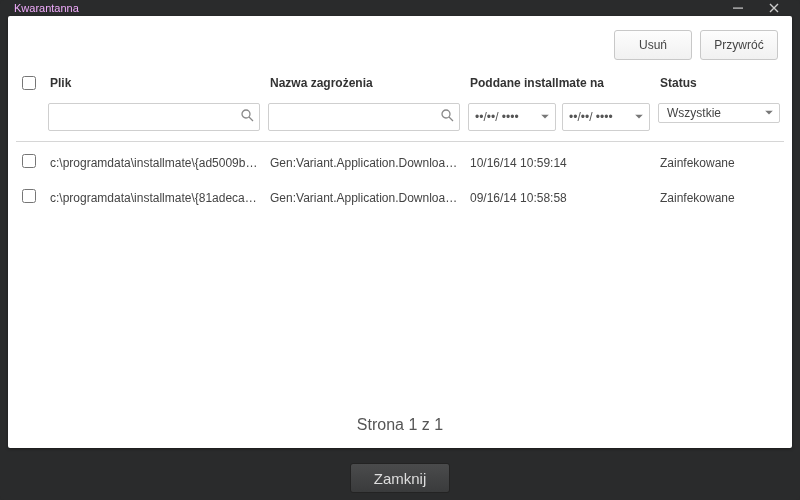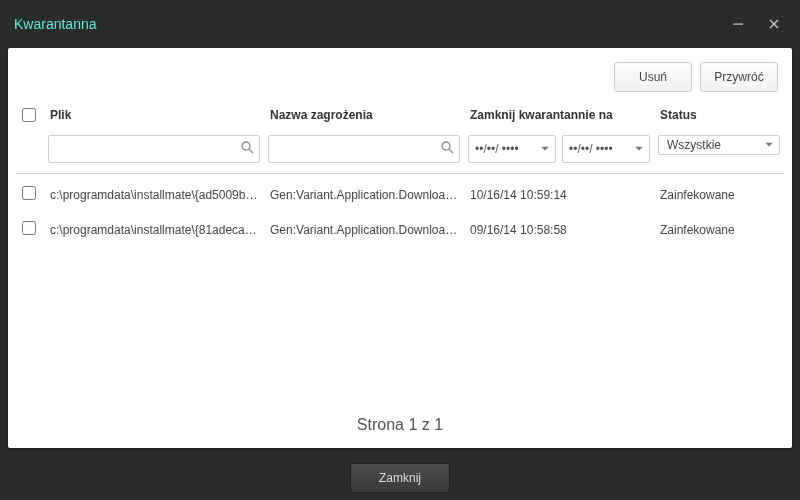--- a/index.html
+++ b/index.html
@@ -12,26 +12,26 @@
   }
   .window {
     width: 800px;
     height: 500px;
     background: #2a2b2c;
     border-radius: 4px;
     display: flex;
     flex-direction: column;
   }
   .titlebar {
-    height: 48px;
+    height: 16px;
     display: flex;
     align-items: center;
     padding: 0 8px 0 14px;
-    color: #5eead4;
-    font-size: 14px;
+    color: #f0abfc;
+    font-size: 11px;
   }
   .titlebar .title { flex: 1; }
   .titlebar .win-btn {
     width: 36px;
     height: 32px;
     display: flex;
     align-items: center;
     justify-content: center;
     color: #ccc;
     cursor: pointer;
@@ -175,21 +175,21 @@
     justify-content: center;
     margin: 0 8px 0 8px;
   }
   .close-btn {
     min-width: 100px;
     height: 30px;
     background: linear-gradient(#4a4b4c, #3a3b3c);
     border: 1px solid #232323;
     border-radius: 3px;
     color: #ddd;
-    font-size: 12px;
+    font-size: 15px;
     cursor: pointer;
   }
 </style>
 </head>
 <body>
 
 <div class="window">
 
   <div class="titlebar">
     <div class="title">Kwarantanna</div>
@@ -219,21 +219,21 @@
             <col class="file">
             <col class="threat">
             <col class="qdate">
             <col class="status">
         </colgroup>
         <thead>
           <tr>
             <th><input type="checkbox" style=""></th>
             <th>Plik</th>
             <th>Nazwa zagrożenia</th>
-            <th>Zamknij kwarantannie na</th>
+            <th>Poddane installmate na</th>
             <th>Status</th>
           </tr>
           <tr class="filters">
             <th></th>
             <th>
               <div class="search-field">
                 <input type="text" placeholder="" style="">
                 <span class="sicon">
                   <svg width="13" height="13" viewBox="0 0 13 13">
                       <circle cx="5" cy="5" r="4" stroke="#888" stroke-width="1.3" fill="none"></circle>

